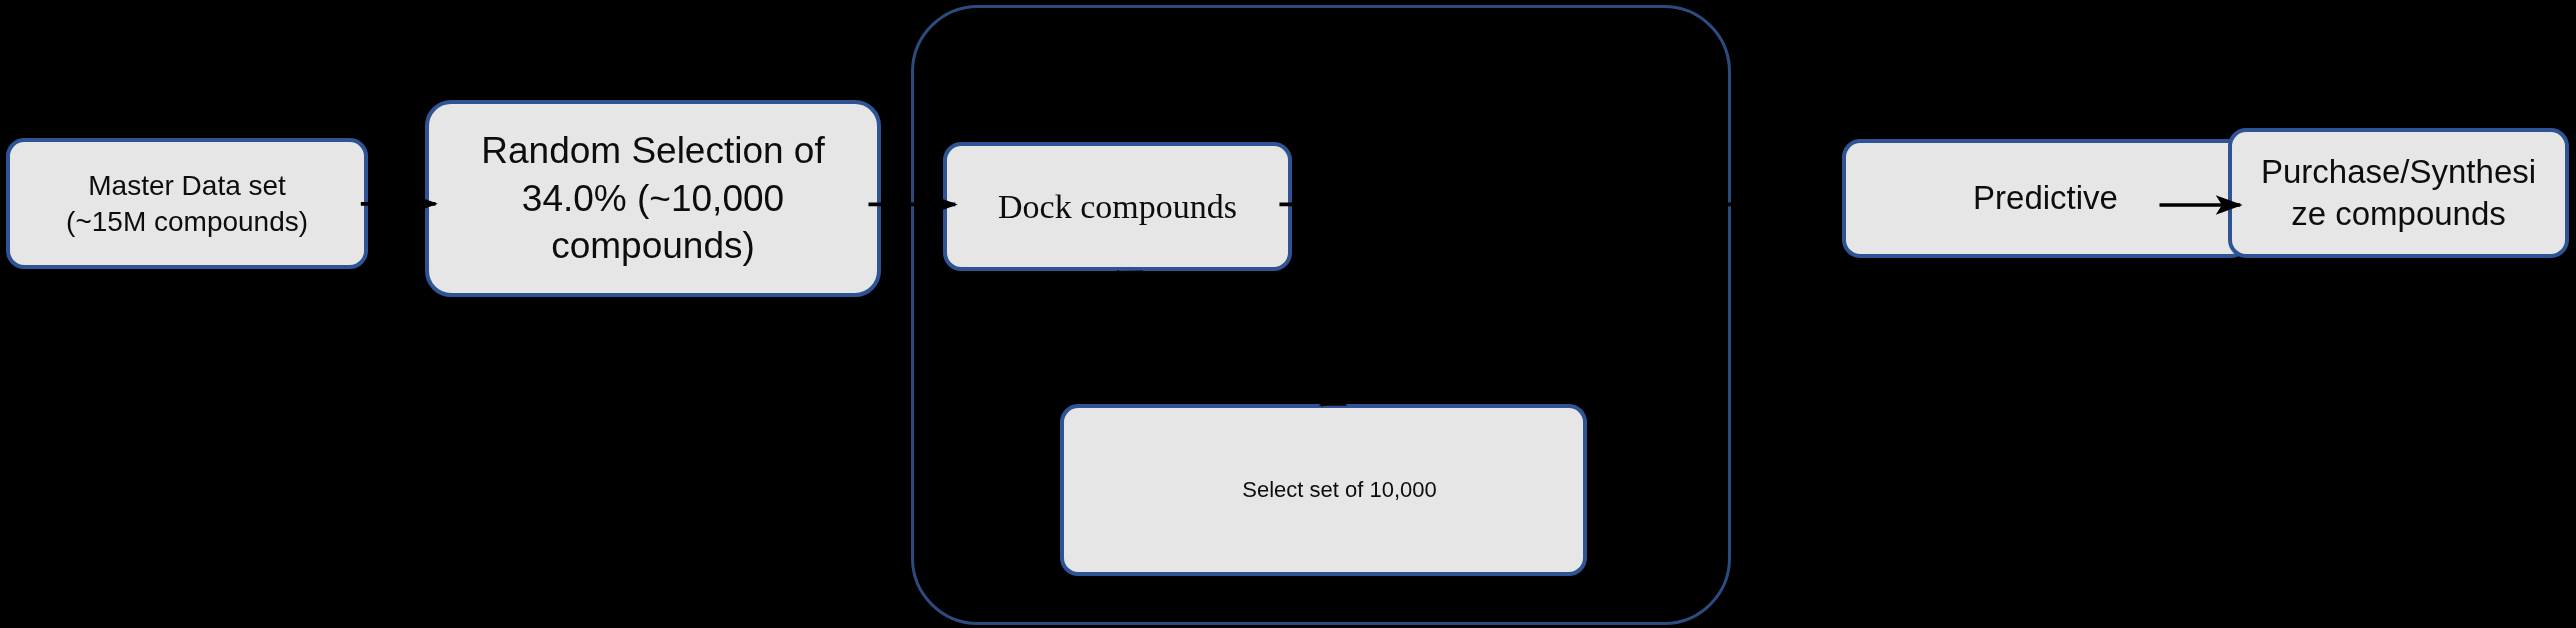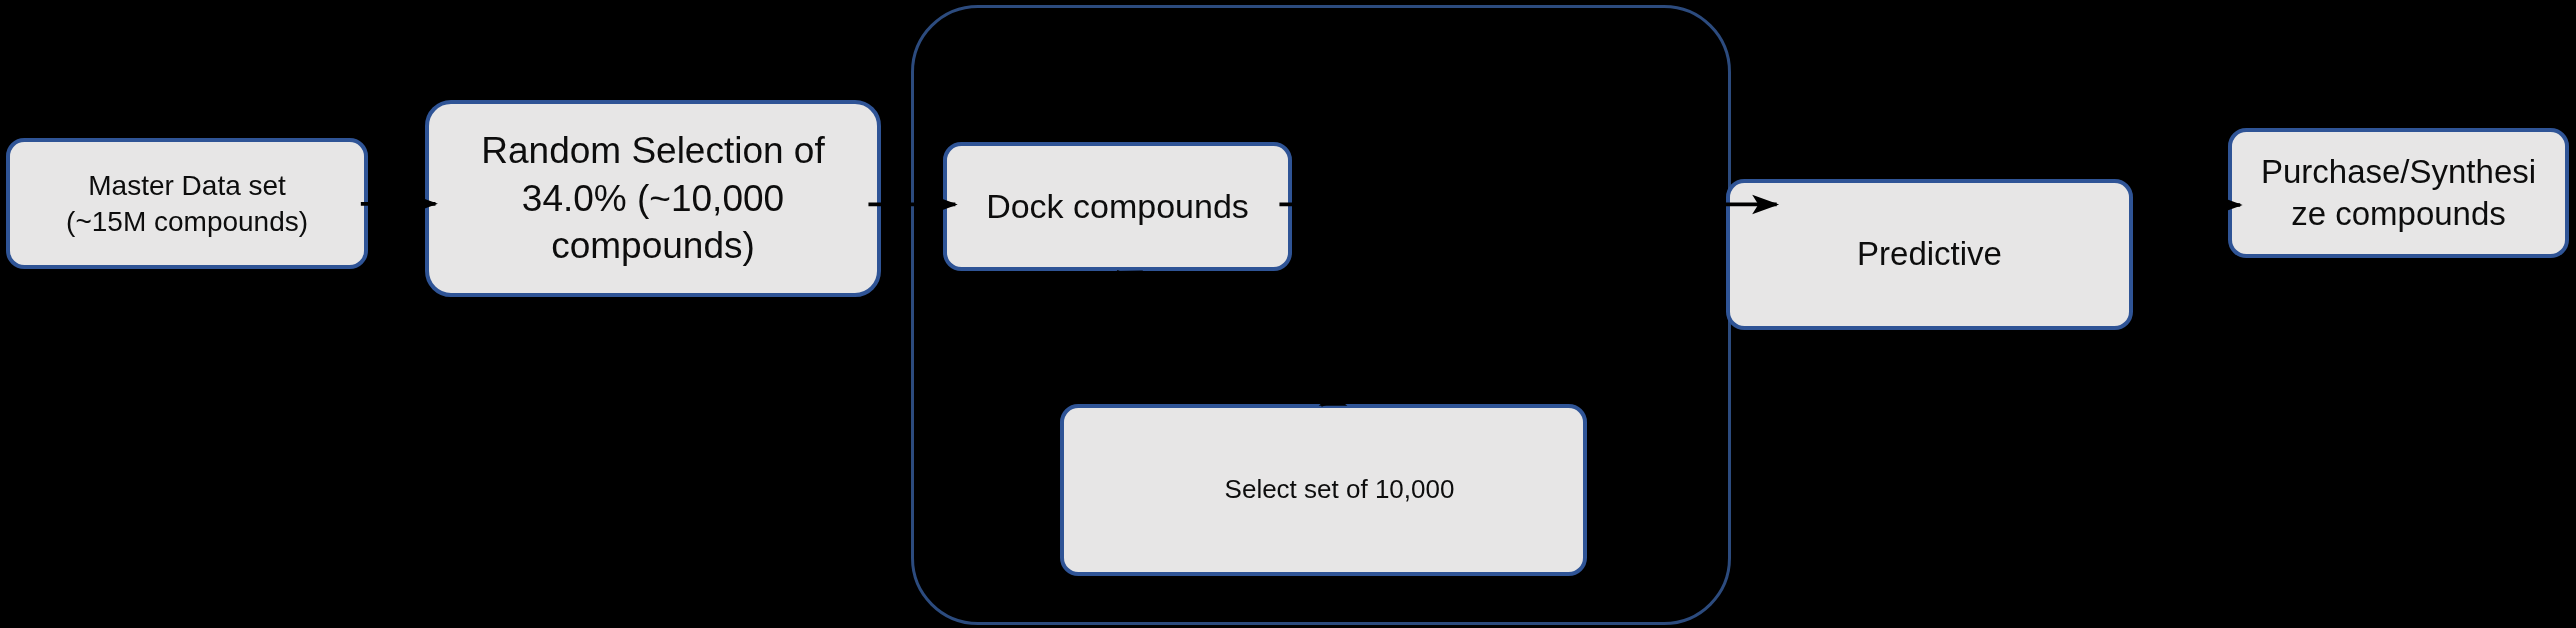--- a/index.html
+++ b/index.html
@@ -24,24 +24,24 @@
     text-align: center;
     color: var(--text, #0d0d0d);
     line-height: 1.28;
     z-index: 2;
   }
   .node .line { display: block; white-space: nowrap; }
 
   
   #n-master      { left: 6.1px;   top: 138px; width: 362px; height: 131px; font-size: 28px; }
   #n-random      { left: 425px;  top: 100px; width: 456px; height: 197px; font-size: 37px; border-radius: 26px; }
-  #n-dock        { left: 943px; top: 142px; width: 349px; height: 129px; font-size: 34px; }
+  #n-dock        { left: 943px; top: 142px; width: 349px; height: 129px; font-size: 34px; font-family: Liberation Serif, serif; }
   #n-model       { left: 1356px; top: 138px; width: 347px; height: 130px; font-size: 34px; }
-  #n-select      { left: 1060px; top: 404px; width: 527px; height: 172px; font-size: 26px; padding-left: 32px; }
-  #n-predictive  { left: 1726px; top: 139px; width: 407px; height: 151px; font-size: 33px; margin-top: 40px; }
+  #n-select      { left: 1060px; top: 404px; width: 527px; height: 172px; font-size: 22px; padding-left: 32px; }
+  #n-predictive  { left: 1842px; top: 139px; width: 407px; height: 119px; font-size: 33px; }
   #n-purchase    { left: 2228px; top: 128px; width: 341px; height: 130px; font-size: 33px; }
 
   
   #loop-container {
     position: absolute;
     box-sizing: border-box;
     left: 911px; top: 4.9px; width: 820px; height: 620px;
     border: 3.1px solid var(--container-border, #2c4b7e);
     border-radius: 67px;
     background: transparent;

